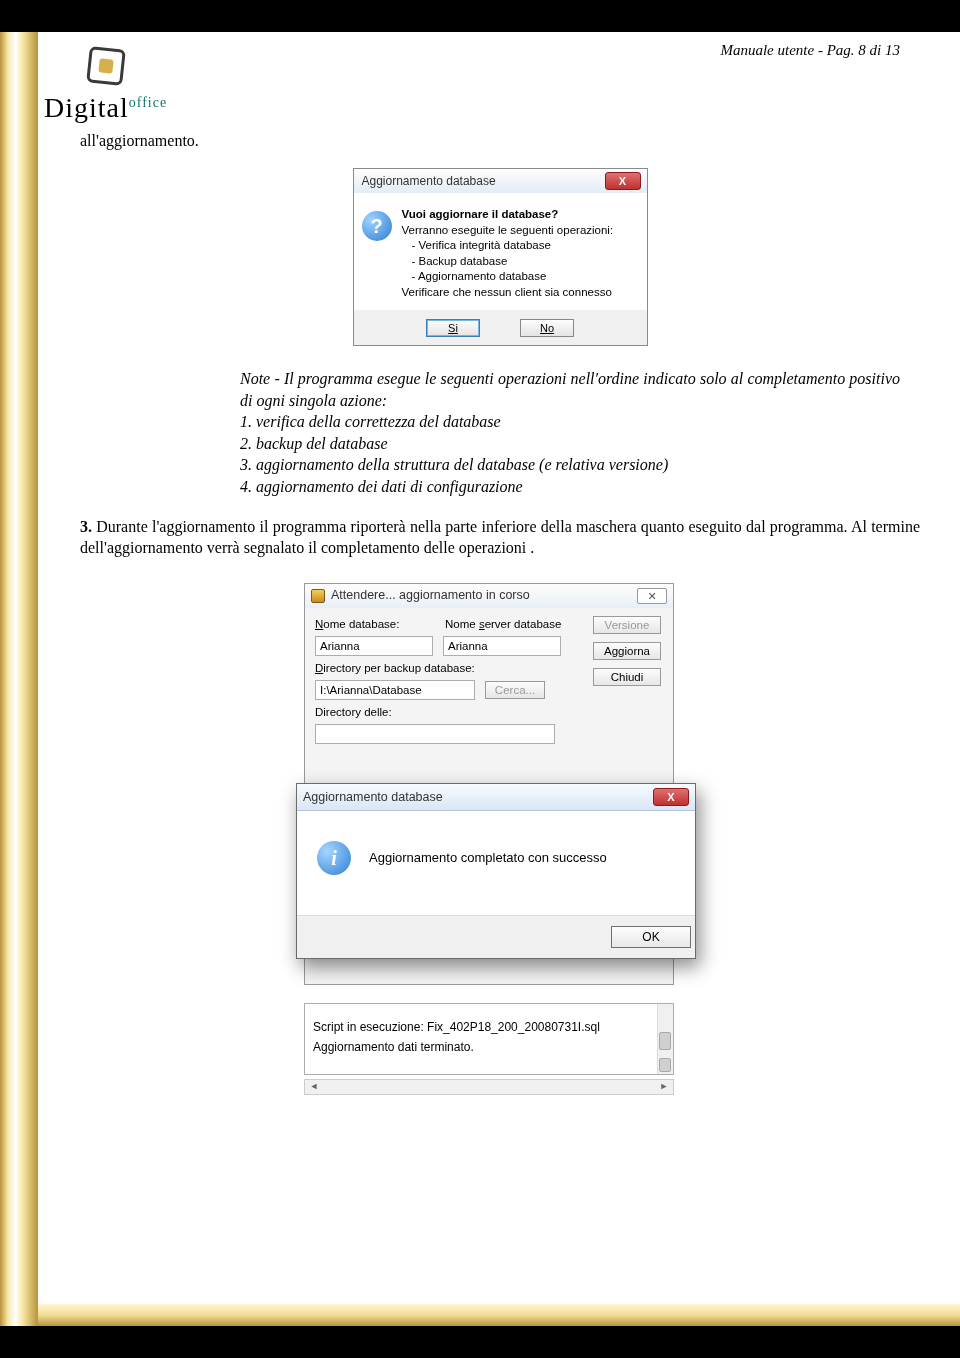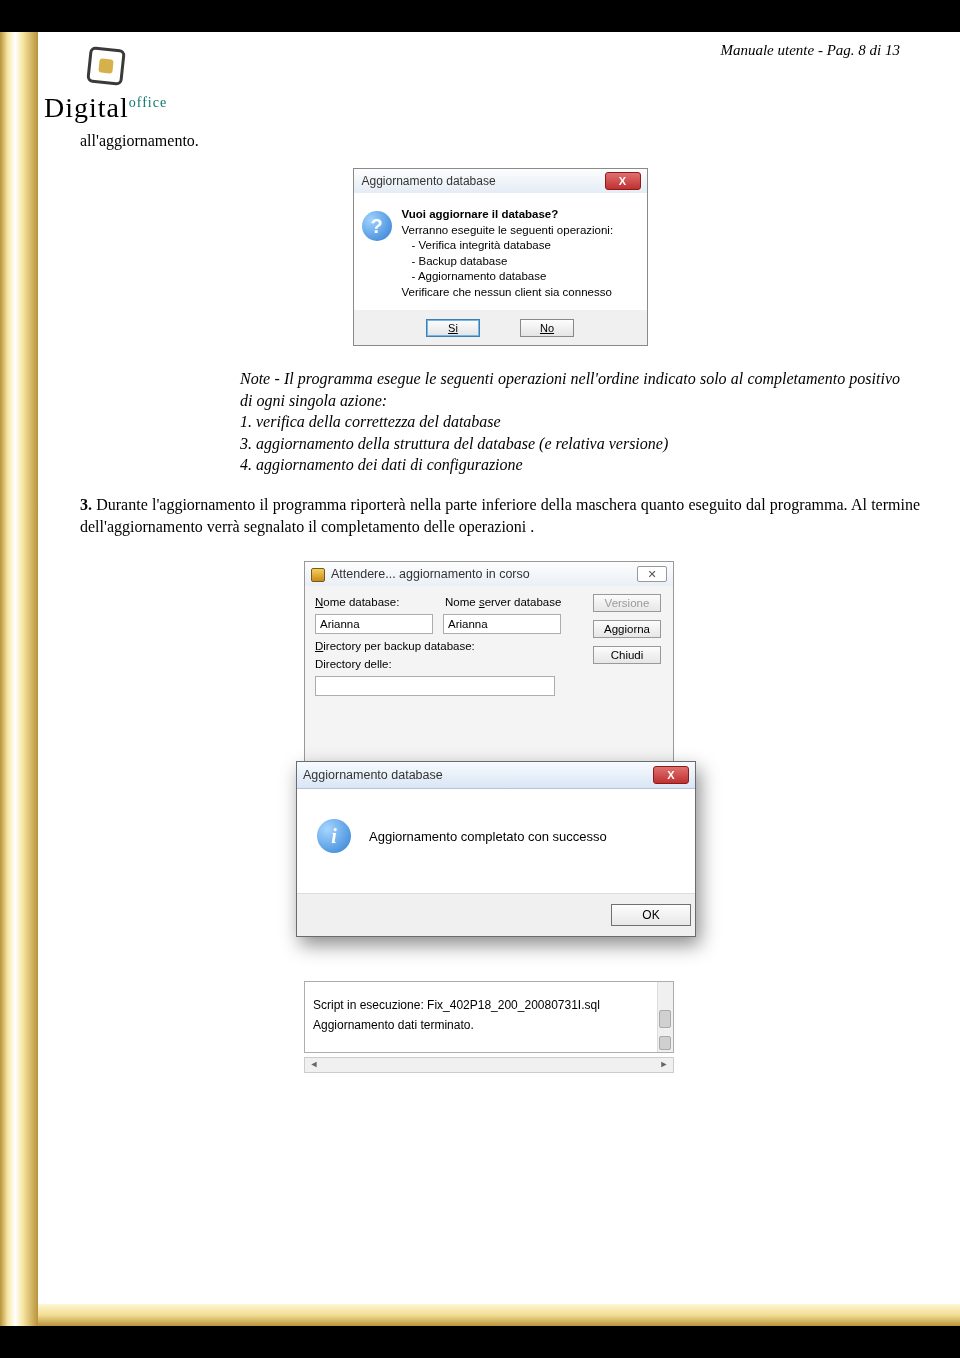--- a/index.html
+++ b/index.html
@@ -109,20 +109,21 @@
         <div class="dlg1-foot">
           <span class="win-btn default"><span class="ul">Si</span></span>
           <span class="win-btn"><span class="ul">No</span></span>
         </div>
       </div>
     </div>
 
     <div class="note" style="margin-top:22px;">
       <div>Note - Il programma esegue le seguenti operazioni nell'ordine indicato solo al completamento positivo di ogni singola azione:</div>
       <div>1. verifica della correttezza del database</div>
+      <div>2. backup del database</div>
       <div>3. aggiornamento della struttura del database (e relativa versione)</div>
       <div>4. aggiornamento dei dati di configurazione</div>
     </div>
 
     <div class="sec3">
       <b>3.</b><span> Durante l'aggiornamento il programma riporterà nella parte inferiore della maschera quanto eseguito dal programma. Al termine dell'aggiornamento verrà segnalato il completamento delle operazioni .</span>
     </div>
 
     <div class="dlg2-wrap">
 
@@ -136,20 +137,24 @@
             <div class="lbl"><span class="ul">N</span>ome database:</div>
             <div class="lbl" style="width:140px">Nome <span class="ul">s</span>erver database</div>
           </div>
           <div class="row">
             <input class="inp" style="width: 118px;" value="Arianna">
             <input class="inp" style="width: 118px;" value="Arianna">
           </div>
           <div class="row">
               <div><span class="ul">D</span>irectory per backup database:</div>
             </div>
+          <div class="row">
+            <input class="inp" style="width: 160px;" value="I:\Arianna\Database">
+            <span class="side-btn disabled" style="width:60px">Cerca...</span>
+          </div>
           <div class="row">
               <div>Directory delle:</div>
             </div>
           <div class="row">
               <input class="inp" style="width: 240px;">
             </div>
           <div style="height:230px"></div>
         </div>
         <div class="side-btns">
           <div class="side-btn disabled">Versione</div>

